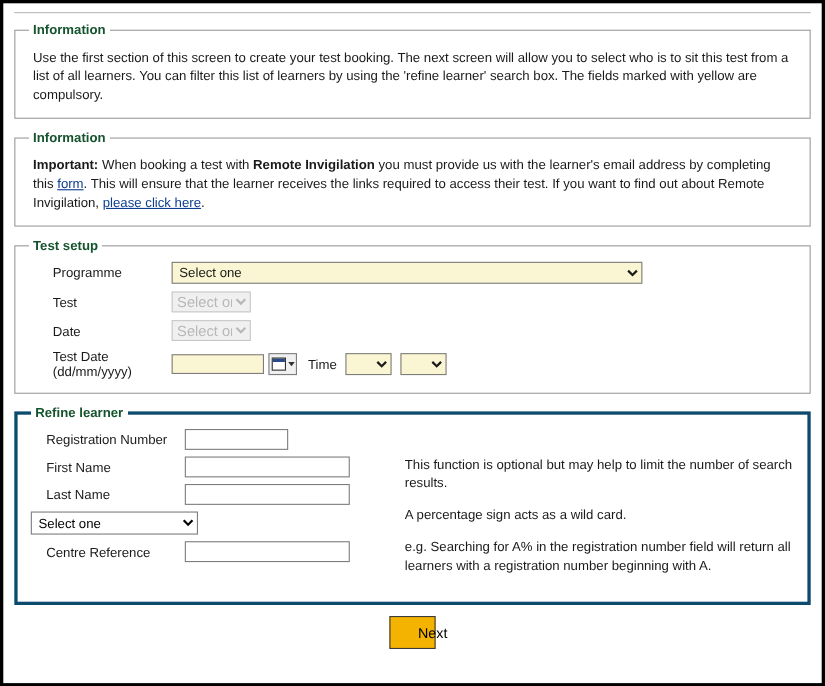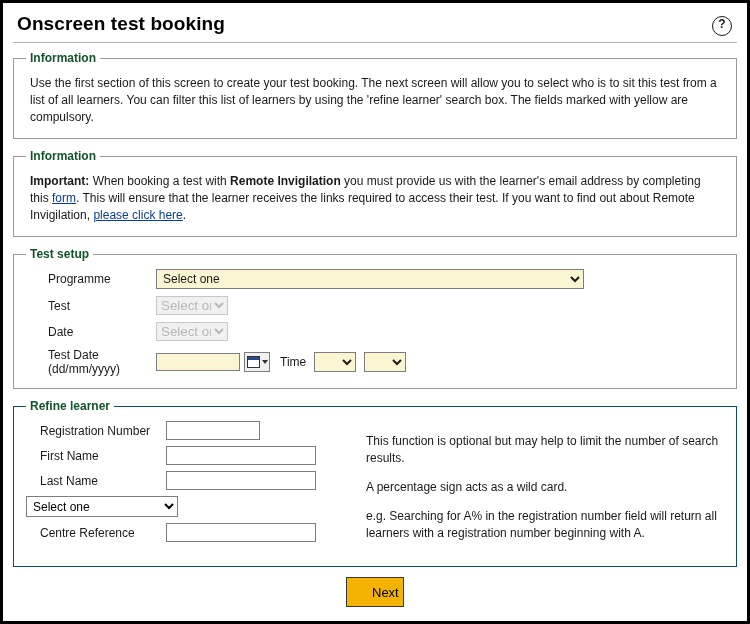--- a/index.html
+++ b/index.html
@@ -148,21 +148,21 @@
     border-left: 3px solid transparent;
     border-right: 3px solid transparent;
     border-top: 4px solid #333;
   }
   .time-label {
     margin: 0 8px 0 10px;
     font-size: 12px;
   }
   
   fieldset.refine {
-    border: 1px solid #0c4a6e;
+    border: 3px solid #0c4a6e;
     padding: 8px 12px 12px 12px;
     margin-bottom: 8px;
   }
   .refine-grid {
     display: flex;
   }
   .refine-left { width: 330px; }
   .refine-right {
     flex: 1;
     padding-left: 10px;
@@ -197,49 +197,46 @@
     font-size: 12px;
     height: 21px;
     width: 152px;
     padding: 1px 2px;
   }
   .help-para {
     font-size: 12px;
     line-height: 17px;
     margin-bottom: 12px;
     color: #1a1a1a;
+    margin-top: 12px;
   }
   
   .next-wrap {
     display: flex;
     justify-content: center;
     margin-top: 10px;
   }
   .next-btn {
     background: #f5b301;
     border: 1px solid #3a3a3a;
     font-family: "Liberation Sans", sans-serif;
     font-size: 13px;
     color: #000;
-    width: 58px;
+    width: 42px;
     height: 30px;
     cursor: pointer;
     padding-left: 25px;
   }
 </style>
 </head>
 <body>
 
 <div id="app">
   <div class="page-inner">
 
-    <div class="header">
-      <div class="page-title">Onscreen test booking</div>
-      <div class="help-icon">?</div>
-    </div>
     <hr class="title-rule">
 
     <fieldset class="box">
       <legend>Information</legend>
       <div class="info-text">Use the first section of this screen to create your test booking. The next screen will allow you to select who is to sit this test from a list of all learners. You can filter this list of learners by using the 'refine learner' search box. The fields marked with yellow are compulsory.</div>
     </fieldset>
 
     <fieldset class="box">
       <legend>Information</legend>
       <div class="info-text">

